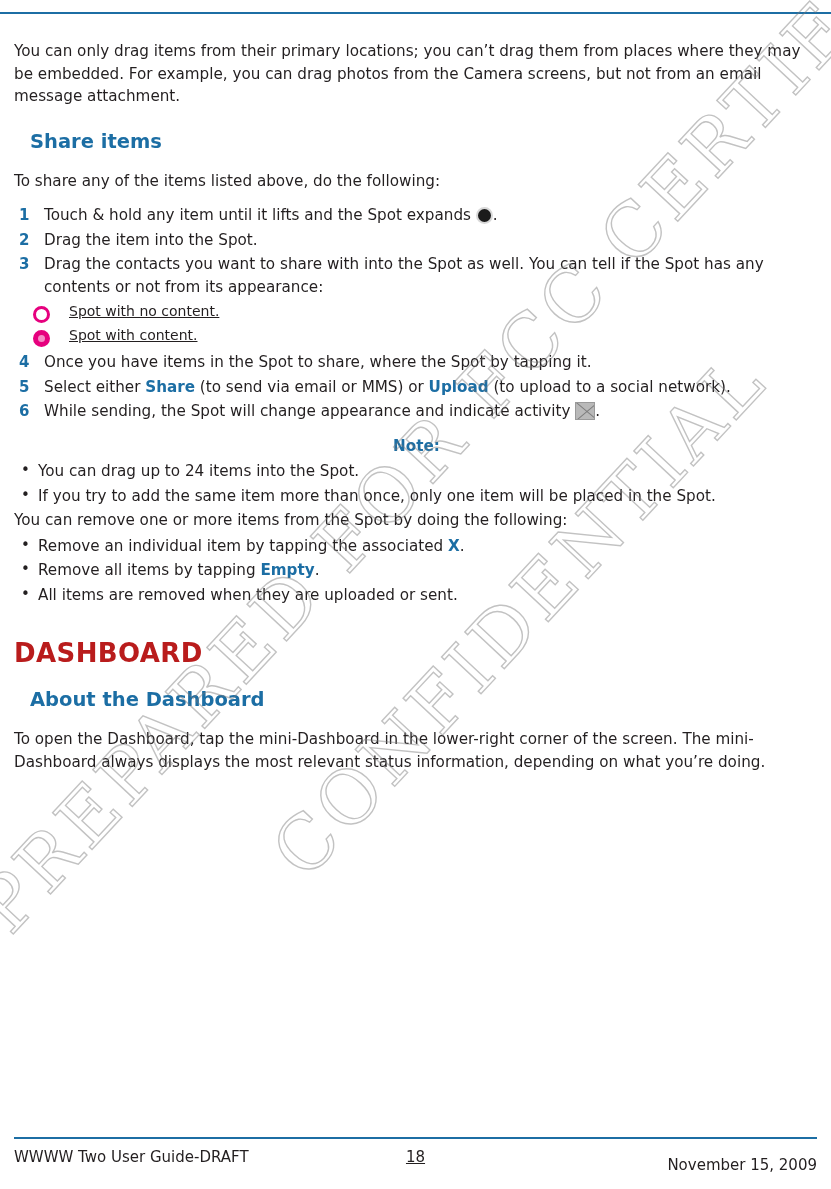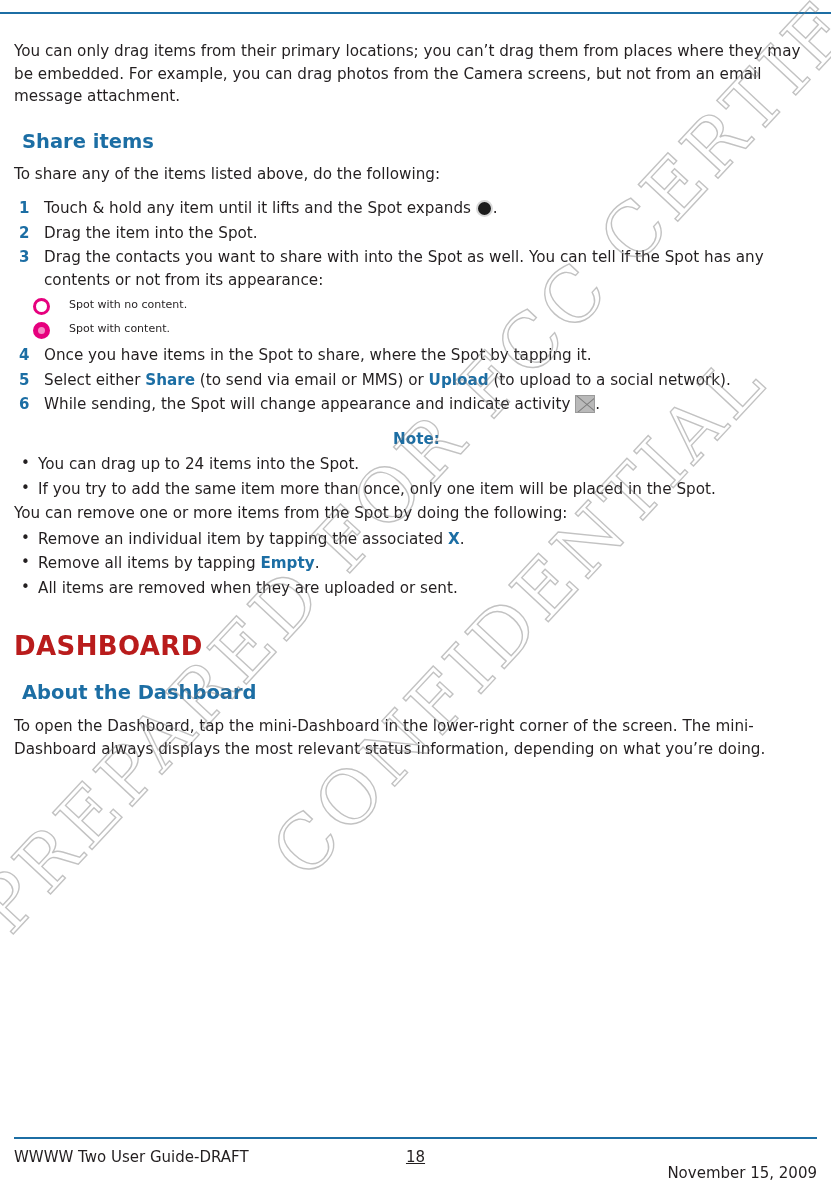--- a/index.html
+++ b/index.html
@@ -47,21 +47,21 @@
     margin: 0 0 0 0;
     color: #231f20;
   }
 
   .para-block { margin-bottom: 14px; }
 
   h2.heading {
     font-size: 19.5px;
     font-weight: bold;
     color: #1c6ea4;
-    margin: 8px;
+    margin: 16px;
     padding: 0;
     line-height: 24px;
   }
   .h2-wrap { margin-top: 18px; margin-bottom: 9px; }
 
   h1.chapter {
     font-size: 26px;
     font-weight: bold;
     color: #b91c1c;
     margin: 0;
@@ -116,23 +116,24 @@
     margin-bottom: 3px;
     text-align: center;
   }
 
   .kw { color: #1c6ea4; font-weight: bold; }
 
   
   .spot-row {
     position: relative;
     padding-left: 55px;
-    font-size: 11px;
+    font-size: 14px;
     line-height: 23px;
     margin-bottom: 1px;
+    text-decoration: underline;
   }
   .spot-row .spot-ico {
     position: absolute;
     left: 19px;
     top: 3px;
   }
 
   
   .ico-dark {
     display: inline-block;
@@ -214,21 +215,21 @@
   .footer {
     position: absolute;
     left: 14px;
     top: 1148px;
     width: 803px;
     font-size: 15px;
     color: #231f20;
   }
   .footer .f-left { position: absolute; left: 0; top: 0; }
   .footer .f-center { position: absolute; left: 0; top: 0; width: 803px; text-align: center; text-decoration: underline; }
-  .footer .f-right { position: absolute; right: 0; top: 16px; }
+  .footer .f-right { position: absolute; right: 0; top: 8px; }
 
   
   .watermark {
     position: absolute;
     left: 0;
     top: 0;
     width: 831px;
     height: 1189px;
     pointer-events: none;
     overflow: hidden;

